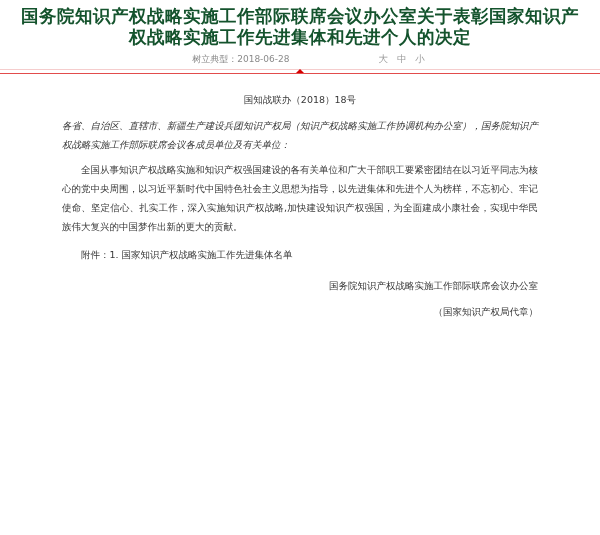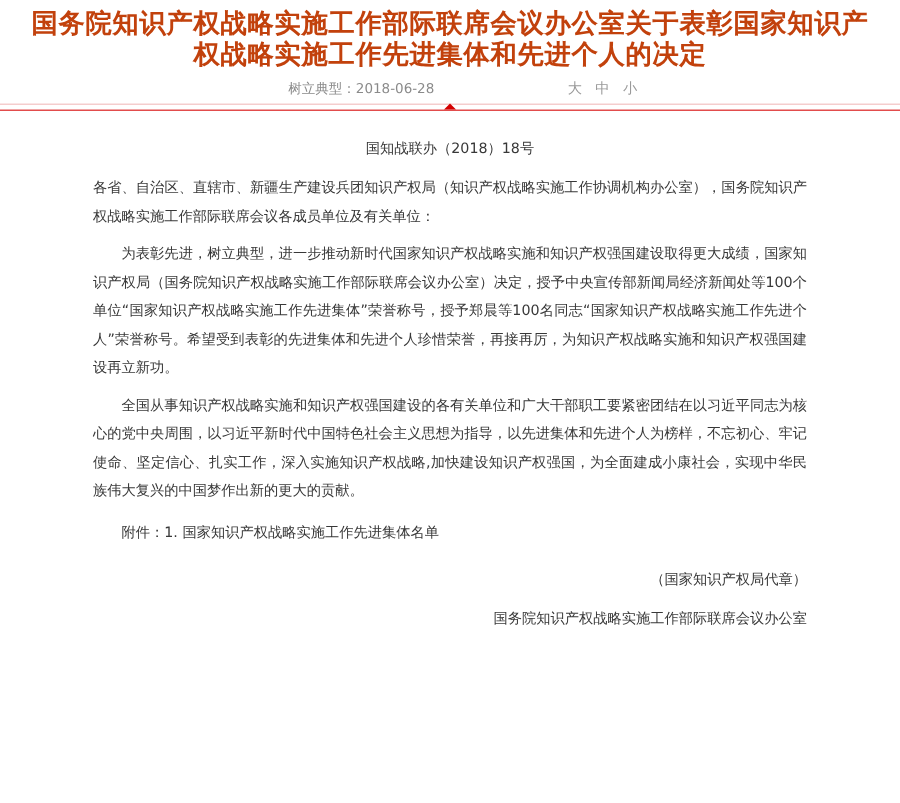--- a/index.html
+++ b/index.html
@@ -17,21 +17,21 @@
   }
 
   
   .doc-title {
     margin: 6px auto 0;
     width: 572px;
     font-size: 17.5px;
     font-weight: bold;
     line-height: 21px;
     text-align: center;
-    color: #c2410c;
+    color: #14532d;
     letter-spacing: 0.5px;
   }
 
   .meta-row {
     position: relative;
     left: 10px;
     margin-top: 5px;
     display: flex;
     justify-content: center;
     align-items: center;
@@ -86,20 +86,21 @@
     text-align: justify;
   }
   .doc-number {
     margin-top: 15px;
     text-align: center;
     text-indent: 0;
   }
   .salutation {
     margin-top: 7px;
     text-indent: 0;
+    font-style: italic;
   }
   .para {
     margin-top: 6px;
     text-indent: 2em;
   }
 
   .attachments { margin-top: 6px; line-height: 25px; }
   .att-line-1 { text-indent: 2em; }
   .att-line-2 { text-indent: 5em; }
 
@@ -134,30 +135,29 @@
     <span class="divider-marker"></span>
   </div>
 
   <div class="doc-body">
 
     <p class="doc-number">国知战联办（2018）18号</p>
 
     <p class="salutation">各省、自治区、直辖市、新疆生产建设兵团知识产权局（知识产权战略实施工作协调机构办公室），国务院知识产权战略实施工作部际联席会议各成员单位及有关单位：</p>
 
 
-    <p class="para">为表彰先进，树立典型，进一步推动新时代国家知识产权战略实施和知识产权强国建设取得更大成绩，国家知识产权局（国务院知识产权战略实施工作部际联席会议办公室）决定，授予中央宣传部新闻局经济新闻处等100个单位“国家知识产权战略实施工作先进集体”荣誉称号，授予郑晨等100名同志“国家知识产权战略实施工作先进个人”荣誉称号。希望受到表彰的先进集体和先进个人珍惜荣誉，再接再厉，为知识产权战略实施和知识产权强国建设再立新功。</p>
 
     <p class="para">全国从事知识产权战略实施和知识产权强国建设的各有关单位和广大干部职工要紧密团结在以习近平同志为核心的党中央周围，以习近平新时代中国特色社会主义思想为指导，以先进集体和先进个人为榜样，不忘初心、牢记使命、坚定信心、扎实工作，深入实施知识产权战略,加快建设知识产权强国，为全面建成小康社会，实现中华民族伟大复兴的中国梦作出新的更大的贡献。</p>
 
     <div class="attachments">
       <p class="att-line-1">
         <span>附件：</span><span>1. 国家知识产权战略实施工作先进集体名单</span>
       </p>
     </div>
 
     <div class="signature">
+      <p>国务院知识产权战略实施工作部际联席会议办公室</p>
       <p>（国家知识产权局代章）</p>
-      <p>国务院知识产权战略实施工作部际联席会议办公室</p>
 
     </div>
 
   </div>
 </div>
 
 </body></html>

